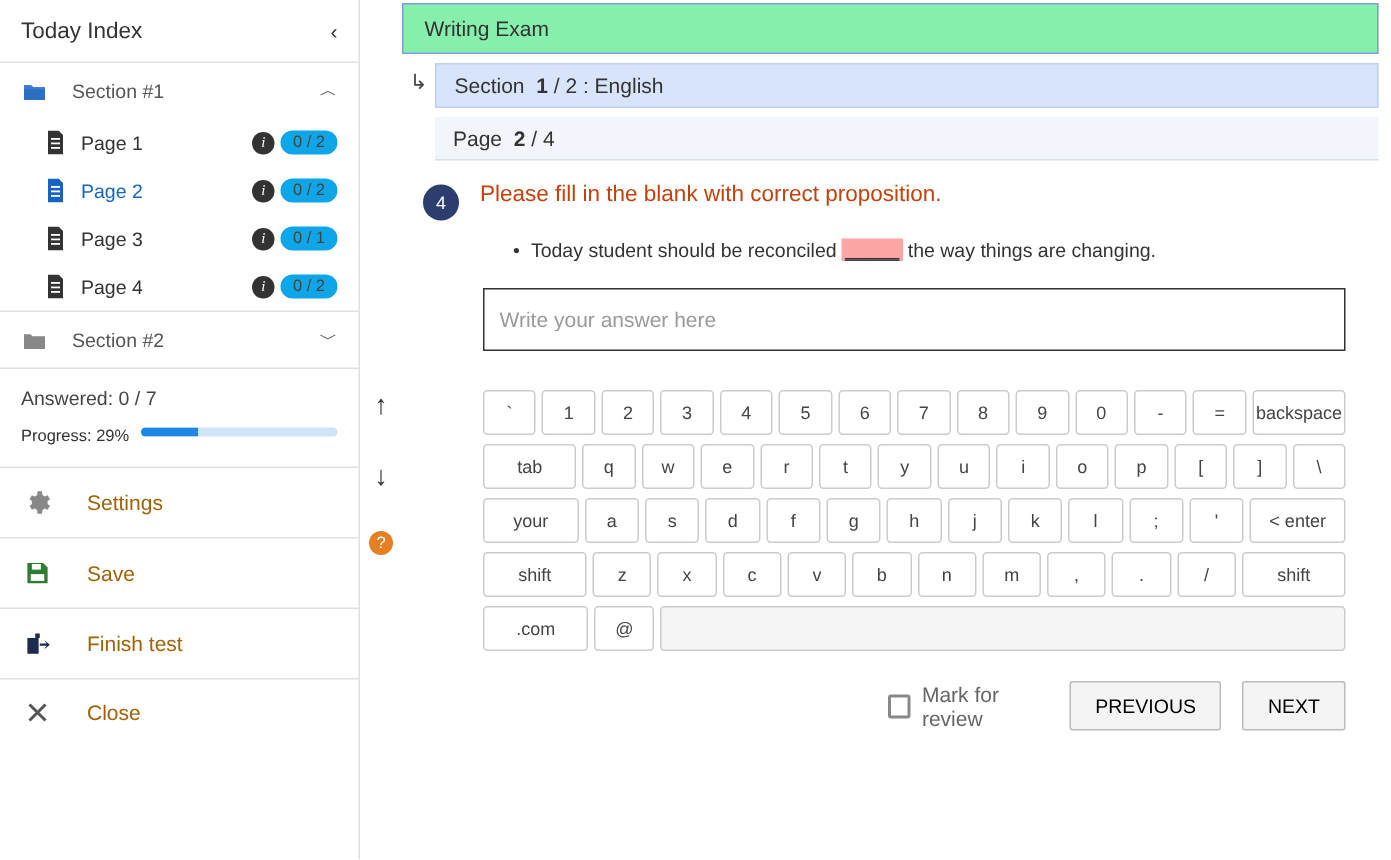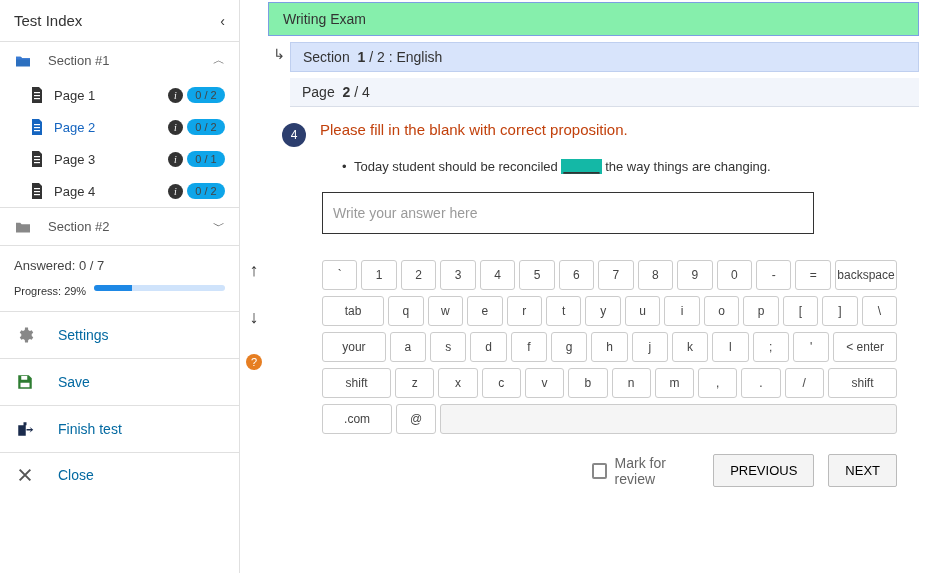--- a/index.html
+++ b/index.html
@@ -21,21 +21,21 @@
   .info-dot { width:15px; height:15px; border-radius:50%; background:#333; color:#fff; font-size:10px; display:flex; align-items:center; justify-content:center; margin-right:4px; font-style:italic; font-family:Georgia,serif;}
   .count-pill { background:#0ea5e9; border-radius:10px; padding:2px 8px; font-size:11px; color:#444; min-width:38px; text-align:center;}
 
   .divider { height:1px; background:#e0e0e0; }
 
   .stat { padding:12px 14px; font-size:13px; color:#444;}
   .progress-row { padding:0 14px 14px; font-size:11px; display:flex; align-items:flex-start; gap:8px;}
   .progress-bar { flex:1; height:6px; background:#cfe3fb; border-radius:3px; position:relative; overflow:hidden;}
   .progress-fill { position:absolute; left:0; top:0; bottom:0; width:29%; background:#1e88e5; }
 
-  .action-row { display:flex; align-items:center; padding:14px 16px; font-size:14px; cursor:pointer; color:#0369a1; gap:24px;}
+  .action-row { display:flex; align-items:center; padding:14px 16px; font-size:14px; cursor:pointer; color:#a16207; gap:24px;}
   .action-row svg, .action-row .ico { width:18px; }
 
   
   .mid-col { width:28px; display:flex; flex-direction:column; align-items:center; padding-top:260px; gap:26px; position:relative;}
   .mid-col .arrow { font-size:18px; cursor:pointer; color:#333;}
   .mid-col .help { width:16px; height:16px; border-radius:50%; background:#e67e22; color:#fff; font-size:11px; display:flex; align-items:center; justify-content:center; cursor:pointer;}
 
   
   .main { flex:1; display:flex; flex-direction:column; padding-right:8px;}
   .banner1 { background:#86efac; border:1px solid #7c9fe2; padding:8px 14px; font-size:14px; color:#333; margin-top:2px;}
@@ -46,23 +46,23 @@
   .banner3-wrap { display:flex; align-items:flex-start; margin-top:6px;}
   .banner3 { flex:1; background:#f2f5fb; border-bottom:1px solid #d9dee8; padding:6px 12px; font-size:14px;}
   .banner3 b { font-weight:700; }
 
   .question-area { padding:14px 10px 10px 14px; }
   .q-head { display:flex; gap:14px; align-items:flex-start;}
   .q-num { width:24px; height:24px; border-radius:50%; background:#2c3e6e; color:#fff; font-size:12px; display:flex; align-items:center; justify-content:center; flex-shrink:0; margin-top:2px;}
   .q-title { font-size:15px; color:#c2410c;}
   .q-body { margin:12px 0 0 60px; font-size:13px; color:#333;}
   .q-body .bullet { margin-right:4px;}
-  .blank { background:#14b8a6; padding:0 2px; text-decoration:underline;}
-
-  .answer-input { margin:18px 0 0 40px; width:492px; border:1px solid #333; padding:12px 10px; font-size:14px; color:#888;}
+  .blank { background:#fca5a5; padding:0 2px; text-decoration:underline;}
+
+  .answer-input { margin:18px 0 0 40px; width:575px; border:1px solid #333; padding:12px 10px; font-size:14px; color:#888;}
   .answer-input input { border:none; outline:none; width:100%; font-size:14px;}
   .answer-input input::placeholder { color:#9a9a9a;}
 
   .keyboard { margin:26px 0 0 40px; width:575px; display:flex; flex-direction:column; gap:6px;}
   .kb-row { display:flex; gap:4px;}
   .key { border:1px solid #ccc; border-radius:3px; background:#fff; height:30px; display:flex; align-items:center; justify-content:center; font-size:12px; color:#444; cursor:pointer; flex:1 1 0;}
   .key.wide { flex:1.8 1 0;}
   .key.space { flex:12 1 0; background:#f5f5f5;}
 
   .footer-row { margin:20px 0 0 40px; width:575px; display:flex; align-items:center; justify-content:flex-end; gap:14px;}
@@ -71,21 +71,21 @@
   .btn { border:1px solid #bbb; background:#f4f4f4; padding:8px 16px; font-size:13px; cursor:pointer; border-radius:2px;}
 
   
   svg { display:block; }
 </style>
 </head>
 <body>
 
 <div class="sidebar">
   <div class="sidebar-header">
-    <span>Test Index</span>
+    <span>Today Index</span>
     <span class="chev">‹</span>
   </div>
 
   <div class="section-row">
     <span class="fold-icon">
       <svg width="18" height="14" viewBox="0 0 24 20">
           <path fill="#4a6" d="M0 0"></path>
           <path fill="#2c6fbf" d="M2 4h7l2 2h11v12H2z"></path>
           <path fill="#2c6fbf" d="M0 8h20l4-4v14H0z" opacity="0"></path>
           <path fill="#3a7bd5" d="M2 4h6l2 2h12v2H2z"></path>

